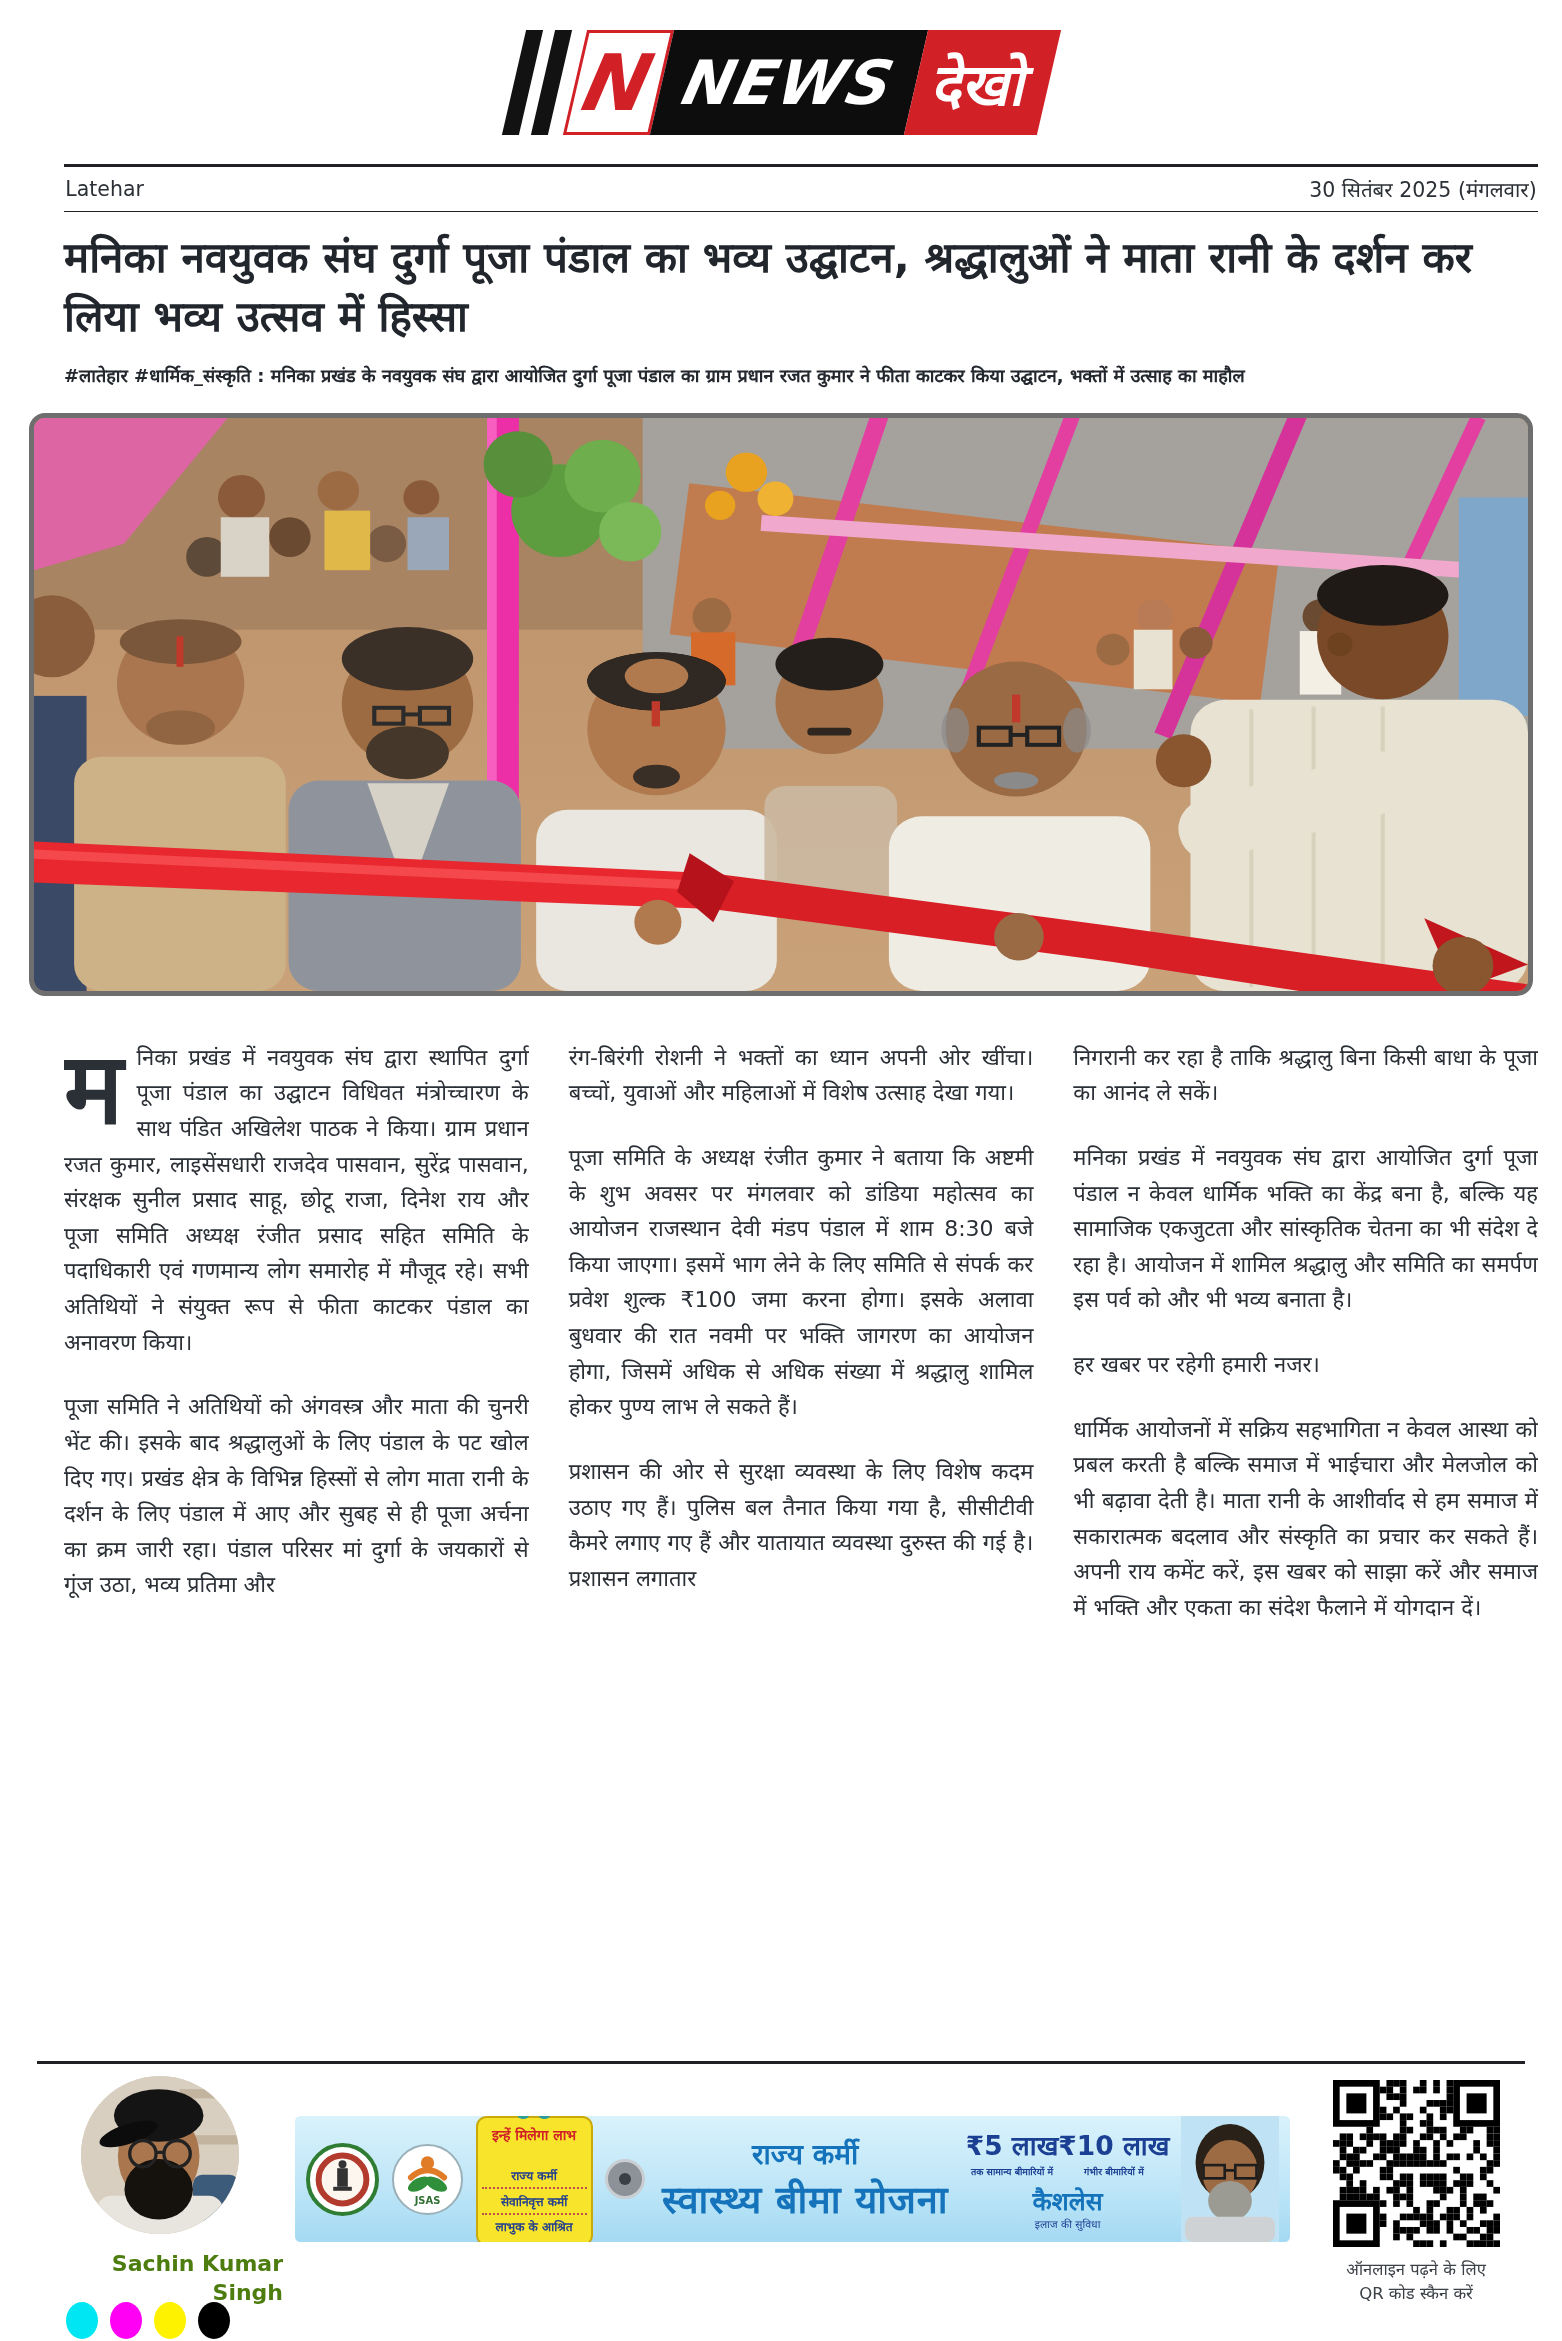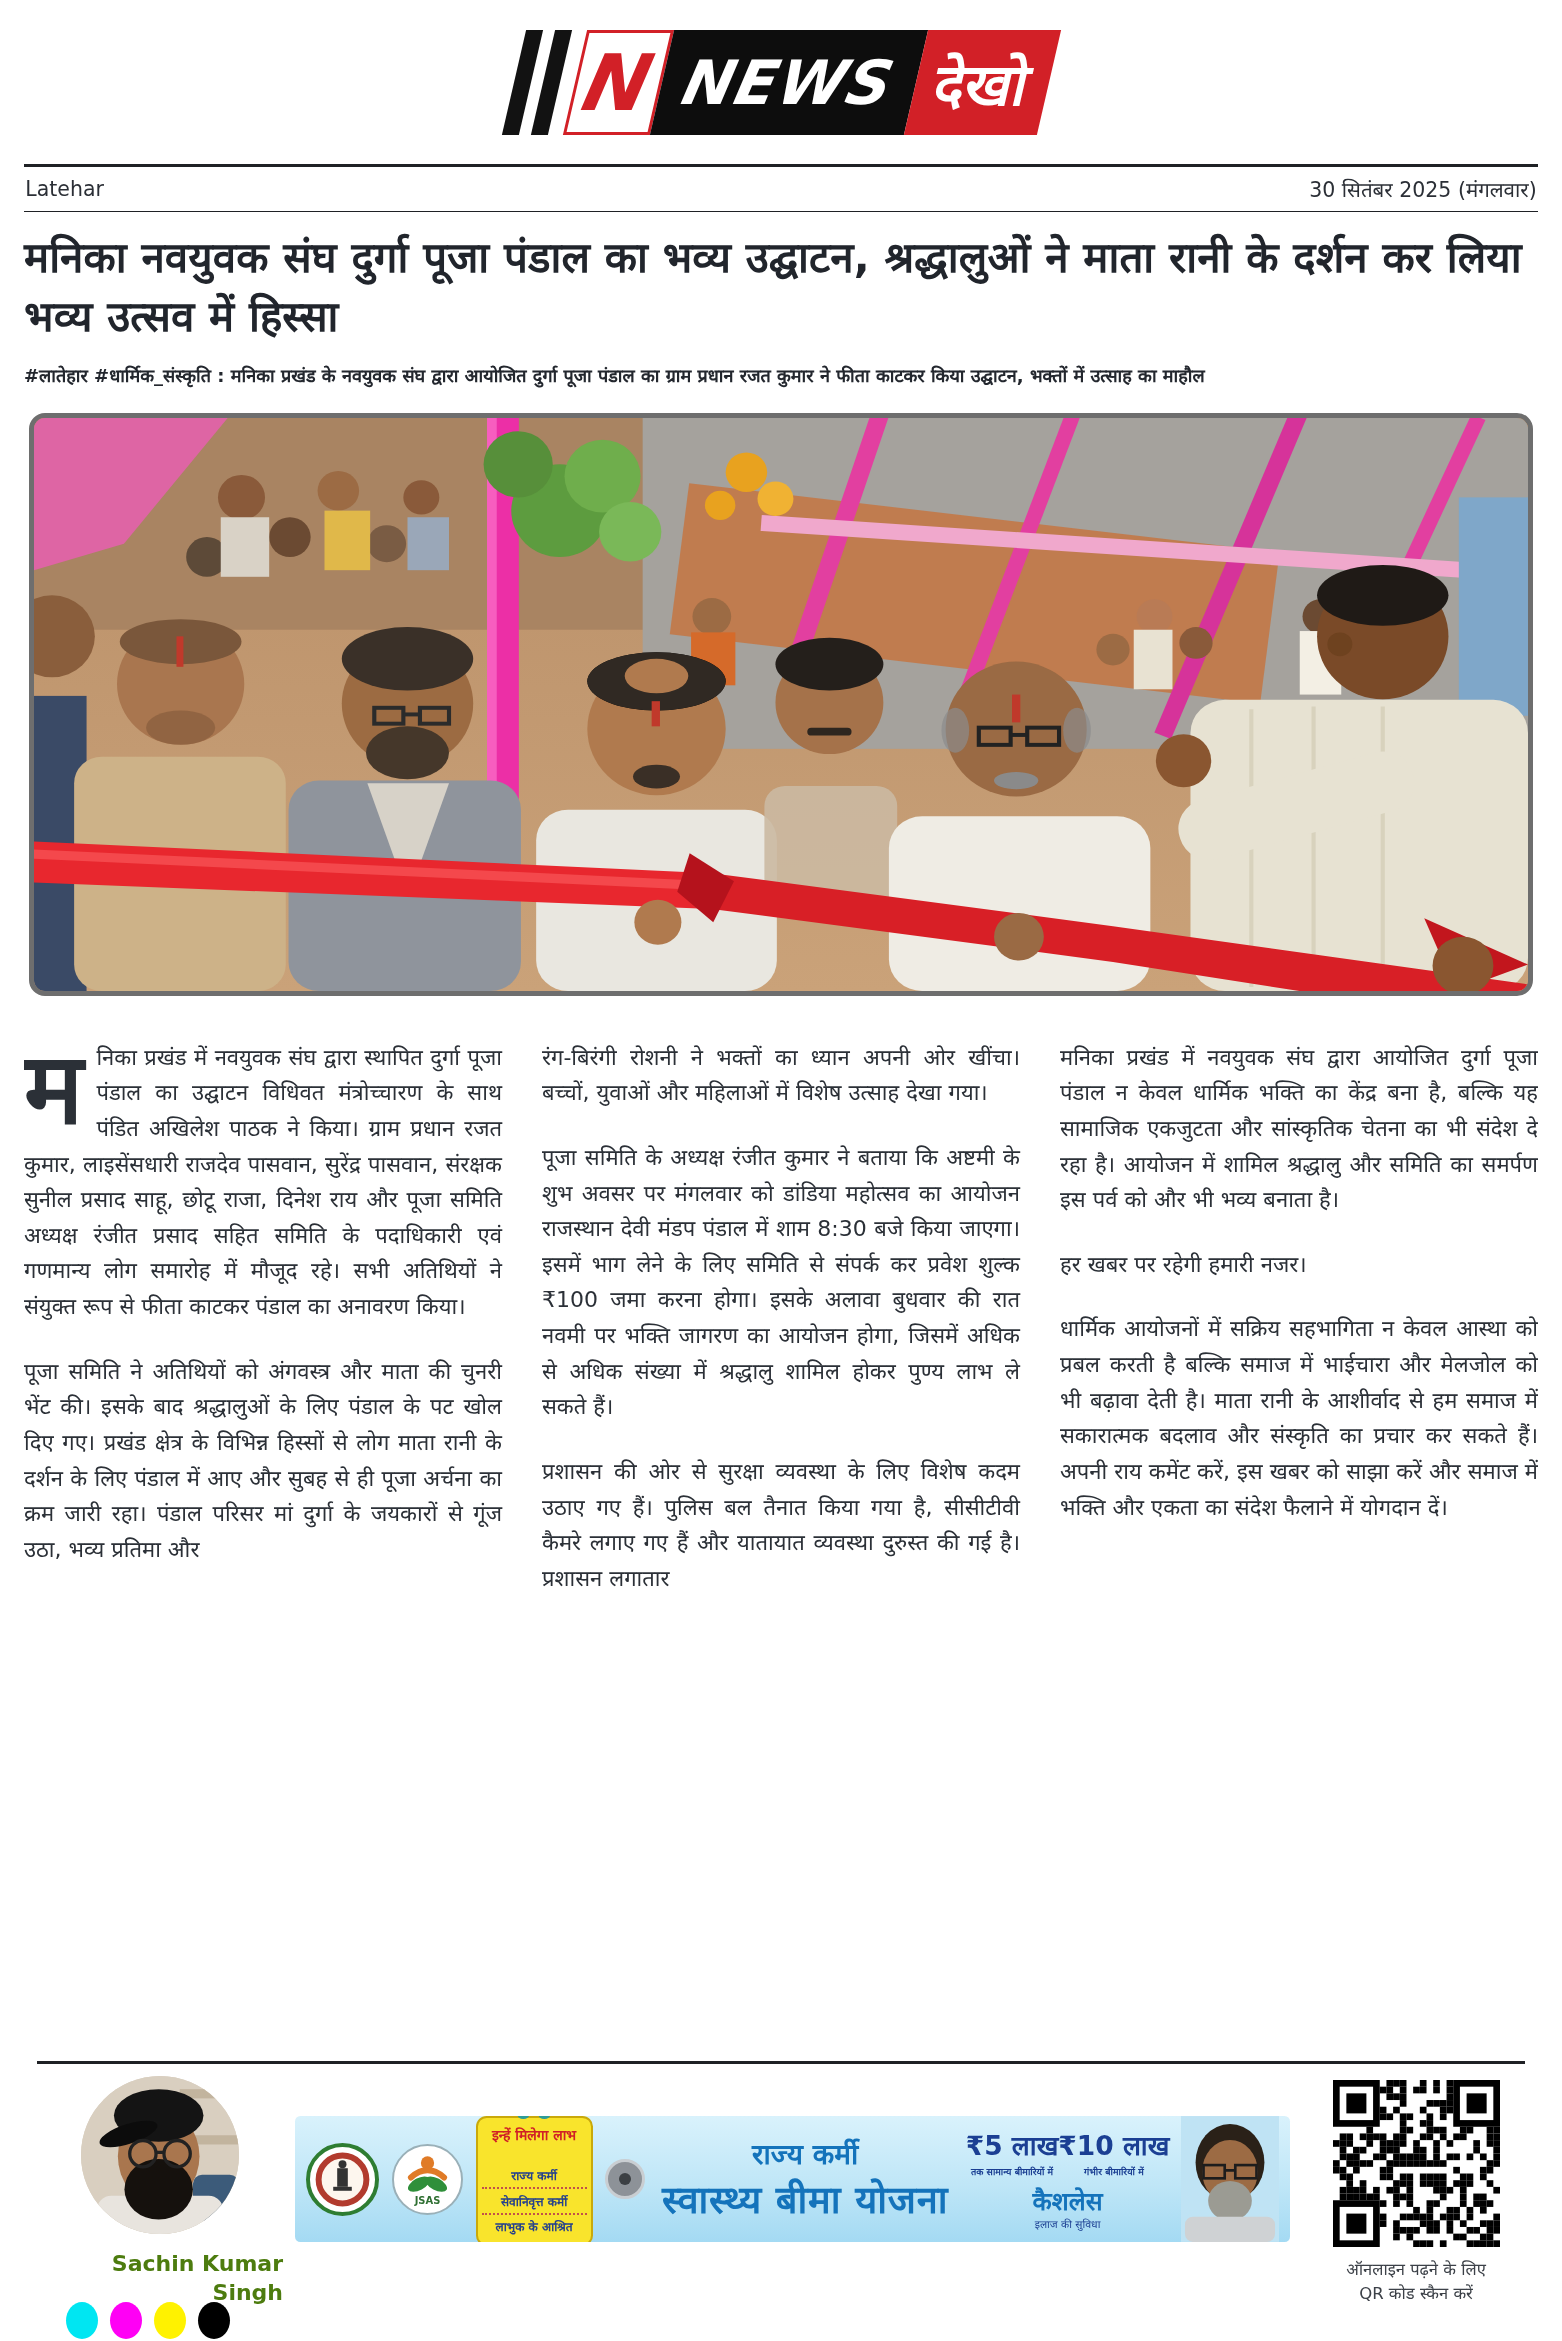--- a/index.html
+++ b/index.html
@@ -1,18 +1,18 @@
 <!DOCTYPE html>
 <html style="font-size:10.6px"><head>
 <meta charset="utf-8">
 <style>
   html,body{margin:0;padding:0;background:#ffffff;}
   .page{position:relative;width:1562px;height:2342px;background:#fff;overflow:hidden;
         font-family:"DejaVu Sans", sans-serif;color:#2a2e36;}
-  .content{padding:0 24px;}
+  .content{padding:0 24px;margin-left:40px;}
 
   
   .masthead{display:flex;justify-content:center;align-items:center;padding:30px 0 29px;}
   .logo{display:flex;align-items:stretch;height:105px;transform:skewX(-13deg);}
   .logo .bar{width:17px;background:#121212;margin-right:12px;}
   .logo .nbox{width:81px;background:#ffffff;border:3.3px solid #d22027;display:flex;align-items:center;justify-content:center;
               font-size:78px;font-weight:900;font-style:italic;color:#d22027;}
   .logo .newsbox{background:#0d0d0d;display:flex;align-items:center;justify-content:center;padding:0 22.5px;
               font-size:61px;font-weight:900;font-style:italic;color:#ffffff;letter-spacing:1.3px;}
   .logo .dekhobox{background:#d22027;display:flex;align-items:center;justify-content:center;padding:0 20px;
@@ -223,20 +223,21 @@
       <div class="col">
         <p><span class="dropcap">म</span><span>निका प्रखंड में नवयुवक संघ द्वारा स्थापित दुर्गा पूजा पंडाल का उद्घाटन विधिवत मंत्रोच्चारण के साथ पंडित अखिलेश पाठक ने किया। ग्राम प्रधान रजत कुमार, लाइसेंसधारी राजदेव पासवान, सुरेंद्र पासवान, संरक्षक सुनील प्रसाद साहू, छोटू राजा, दिनेश राय और पूजा समिति अध्यक्ष रंजीत प्रसाद सहित समिति के पदाधिकारी एवं गणमान्य लोग समारोह में मौजूद रहे। सभी अतिथियों ने संयुक्त रूप से फीता काटकर पंडाल का अनावरण किया।</span></p>
         <p>पूजा समिति ने अतिथियों को अंगवस्त्र और माता की चुनरी भेंट की। इसके बाद श्रद्धालुओं के लिए पंडाल के पट खोल दिए गए। प्रखंड क्षेत्र के विभिन्न हिस्सों से लोग माता रानी के दर्शन के लिए पंडाल में आए और सुबह से ही पूजा अर्चना का क्रम जारी रहा। पंडाल परिसर मां दुर्गा के जयकारों से गूंज उठा, भव्य प्रतिमा और</p>
       </div>
       <div class="col">
         <p>रंग-बिरंगी रोशनी ने भक्तों का ध्यान अपनी ओर खींचा। बच्चों, युवाओं और महिलाओं में विशेष उत्साह देखा गया।</p>
         <p>पूजा समिति के अध्यक्ष रंजीत कुमार ने बताया कि अष्टमी के शुभ अवसर पर मंगलवार को डांडिया महोत्सव का आयोजन राजस्थान देवी मंडप पंडाल में शाम 8:30 बजे किया जाएगा। इसमें भाग लेने के लिए समिति से संपर्क कर प्रवेश शुल्क ₹100 जमा करना होगा। इसके अलावा बुधवार की रात नवमी पर भक्ति जागरण का आयोजन होगा, जिसमें अधिक से अधिक संख्या में श्रद्धालु शामिल होकर पुण्य लाभ ले सकते हैं।</p>
         <p>प्रशासन की ओर से सुरक्षा व्यवस्था के लिए विशेष कदम उठाए गए हैं। पुलिस बल तैनात किया गया है, सीसीटीवी कैमरे लगाए गए हैं और यातायात व्यवस्था दुरुस्त की गई है। प्रशासन लगातार</p>
       </div>
       <div class="col">
+        <p>निगरानी कर रहा है ताकि श्रद्धालु बिना किसी बाधा के पूजा का आनंद ले सकें।</p>
         <p>मनिका प्रखंड में नवयुवक संघ द्वारा आयोजित दुर्गा पूजा पंडाल न केवल धार्मिक भक्ति का केंद्र बना है, बल्कि यह सामाजिक एकजुटता और सांस्कृतिक चेतना का भी संदेश दे रहा है। आयोजन में शामिल श्रद्धालु और समिति का समर्पण इस पर्व को और भी भव्य बनाता है।</p>
         <p>हर खबर पर रहेगी हमारी नजर।</p>
         <p>धार्मिक आयोजनों में सक्रिय सहभागिता न केवल आस्था को प्रबल करती है बल्कि समाज में भाईचारा और मेलजोल को भी बढ़ावा देती है। माता रानी के आशीर्वाद से हम समाज में सकारात्मक बदलाव और संस्कृति का प्रचार कर सकते हैं। अपनी राय कमेंट करें, इस खबर को साझा करें और समाज में भक्ति और एकता का संदेश फैलाने में योगदान दें।</p>
       </div>
     </div>
   </div>
 
   <div class="footer-rule"></div>
 
   <div class="footer">

